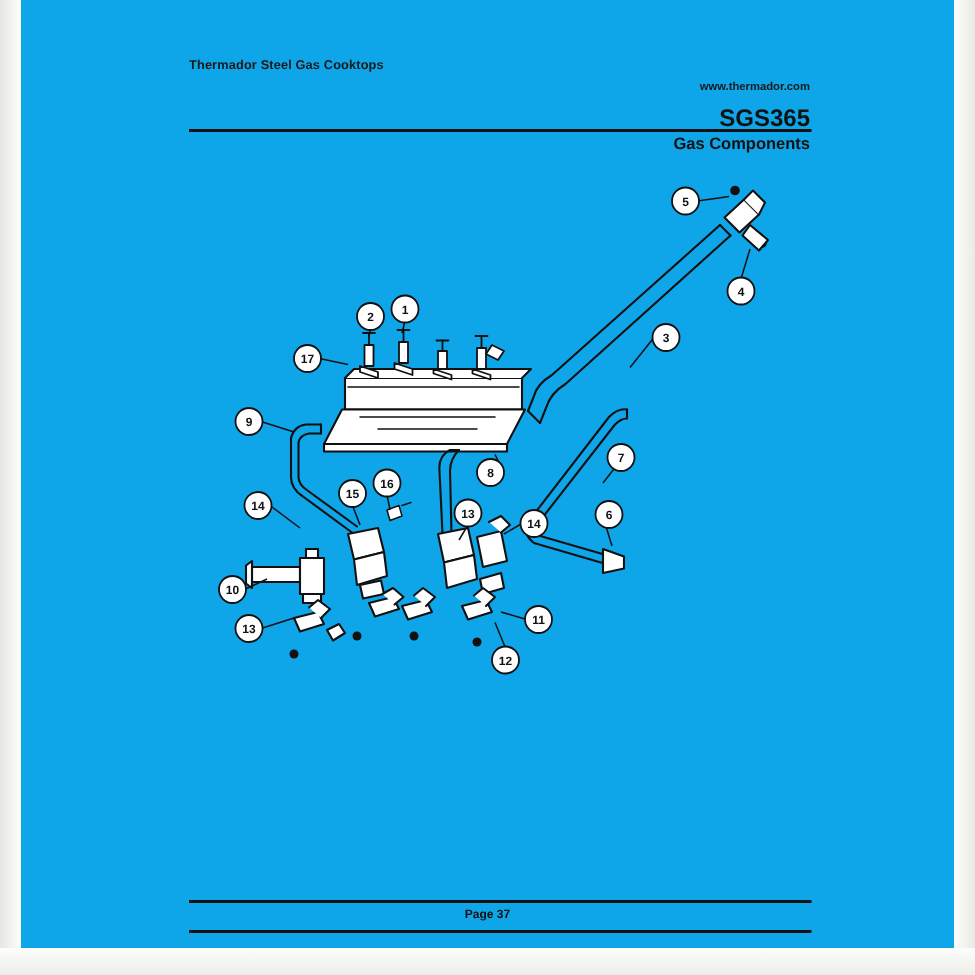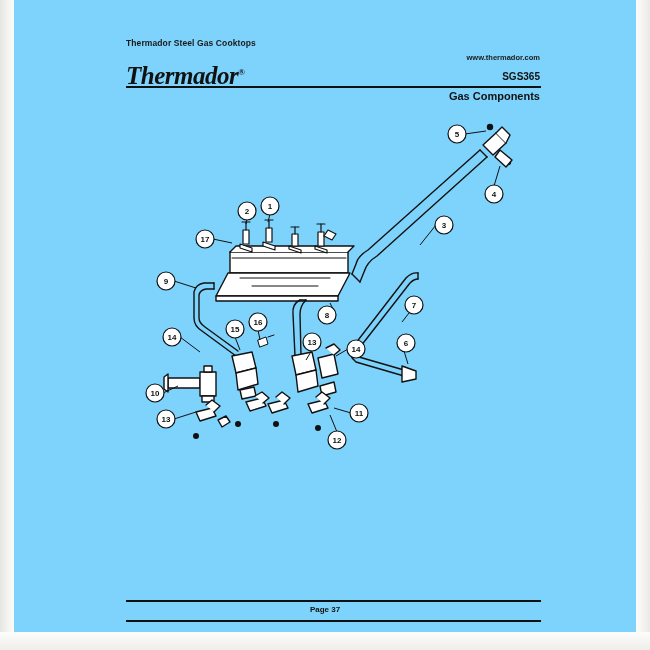--- a/index.html
+++ b/index.html
@@ -12,21 +12,21 @@
     height: 650px;
     font-family: "Liberation Sans", sans-serif;
     overflow: hidden;
     position: relative;
   }
   .page {
     position: absolute;
     left: 0; top: 0;
     width: 650px;
     height: 650px;
-    background: #7dd3fc;
+    background: #0ea5e9;
   }
   
   .page-edge-left {
     position: absolute;
     left: 0; top: 0;
     width: 14px; height: 650px;
     background: linear-gradient(to right, #e6e6e2, #fdfdfb);
   }
   .page-edge-right {
     position: absolute;
@@ -65,21 +65,21 @@
     color: #111;
     letter-spacing: -0.5px;
   }
   .brand sup {
     font-size: 9px;
     vertical-align: super;
   }
   .model {
     position: absolute;
     right: 110px; top: 71px;
-    font-size: 10px;
+    font-size: 16px;
     font-weight: bold;
     color: #111;
   }
   .rule {
     position: absolute;
     left: 126px; top: 86px;
     width: 415px; height: 2px;
     background: #111;
   }
   .section-title {
@@ -129,21 +129,20 @@
 
 <div class="page">
 
   <div class="page-edge-left"></div>
   <div class="page-edge-right"></div>
   <div class="page-edge-bottom"></div>
 
   <div class="header-left">Thermador Steel Gas Cooktops</div>
   <div class="header-right">www.thermador.com</div>
 
-  <div class="brand"><span>Thermador</span><sup>®</sup></div>
 
   <div class="model">SGS365</div>
   <div class="rule"></div>
   <div class="section-title">Gas Components</div>
 
   <svg class="diagram" viewBox="0 0 650 650">
     <g fill="none" stroke="#111" stroke-width="1.4" stroke-linejoin="round" stroke-linecap="round">
 
       <path d="M352,274 L356,264 Q358,256 368,250 L480,150"></path>
       <path d="M360,282 L364,272 Q367,262 377,256 L487,157"></path>

